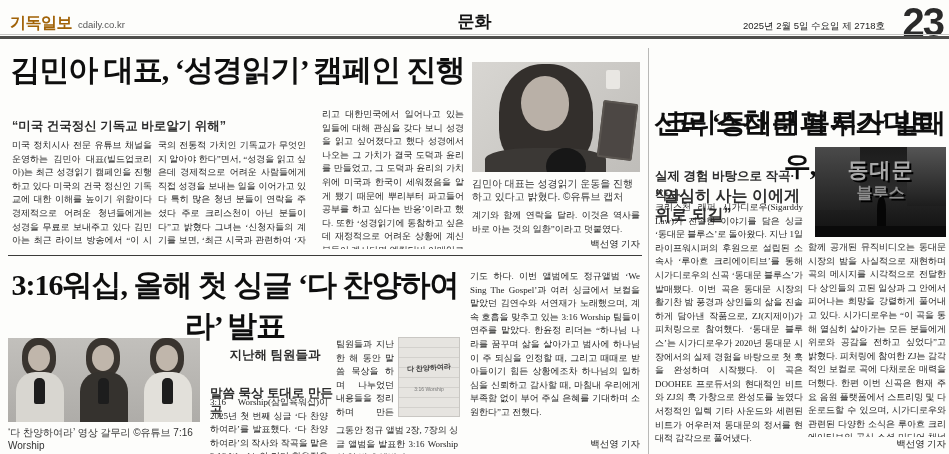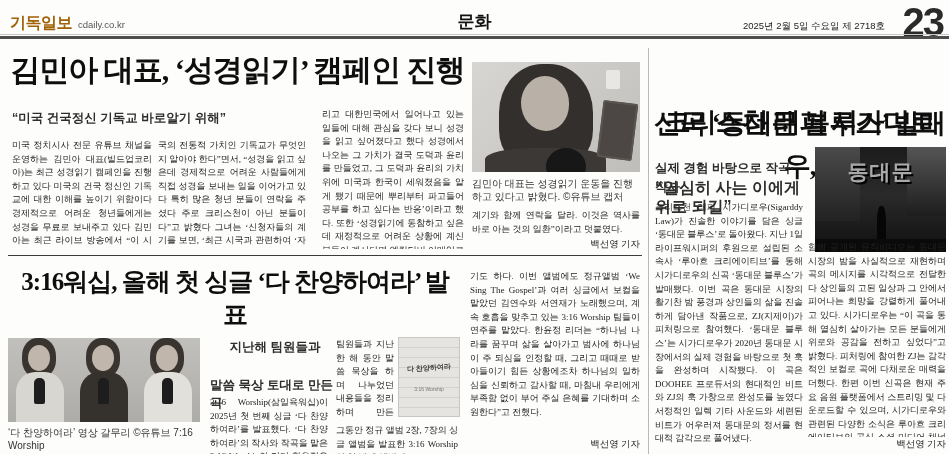--- a/index.html
+++ b/index.html
@@ -15,38 +15,38 @@
   .site{left:78px;top:19px;font-family:"Liberation Sans",sans-serif;font-size:9.5px;color:#555;}
   .section{left:0;right:0;top:10px;text-align:center;font-family:"Liberation Sans",sans-serif;
     font-weight:bold;font-size:17px;color:#111;}
   .dateline{right:64px;top:20px;font-family:"Liberation Sans",sans-serif;font-size:9.5px;color:#222;}
   .pagenum{right:6px;top:0px;font-family:"Liberation Sans",sans-serif;font-weight:bold;
     font-size:40px;letter-spacing:-2px;color:#2a2a2a;}
   .rule-thin{left:0;right:0;top:34px;height:1px;background:#c6c6c4;}
   .rule-thick{left:0;right:0;top:36px;height:3px;background:#4e4e4c;}
   
   .headline{font-weight:900;color:#0e0e0e;text-align:center;letter-spacing:-1px;}
-  .subhead{font-family:"Liberation Sans","DejaVu Sans",sans-serif;font-weight:bold;color:#2d2d2d;}
+  .subhead{font-family:"Liberation Sans","DejaVu Sans",sans-serif;font-weight:bold;color:#2d2d2d;margin-top:8px;}
   .bodycol{font-size:9px;line-height:13.6px;text-align:justify;color:#222;overflow:hidden;}
   .caption{font-family:"Liberation Sans",sans-serif;font-size:10px;line-height:13px;color:#333;}
   .byline{font-size:9.5px;text-align:right;color:#222;}
   
   .vrule{left:648px;top:48px;height:406px;width:1px;background:#b9b9b7;}
   .hrule-left{left:8px;top:255px;width:634px;height:1px;background:#3c3c3a;}
   
   .a1-photo{left:472px;top:62px;width:168px;height:110px;overflow:hidden;
     background:linear-gradient(135deg,#d8d6d2 0%,#cbc9c5 55%,#bfbdb9 100%);}
   .a1-photo .switch{position:absolute;right:12%;top:7%;width:8%;height:18%;background:#e9e7e3;border-radius:2px;}
   .a1-photo .hair{position:absolute;left:16%;top:2%;width:56%;height:96%;background:#332f2c;border-radius:46% 46% 38% 38%;}
   .a1-photo .face{position:absolute;left:29%;top:13%;width:29%;height:50%;background:#b9b0a7;border-radius:50% 50% 48% 52%;}
   .a1-photo .shirt{position:absolute;left:8%;bottom:-4%;width:72%;height:26%;background:#3b3835;border-radius:40% 40% 0 0;}
   .a1-photo .book{position:absolute;right:3%;top:36%;width:21%;height:52%;background:#4c4744;transform:rotate(7deg);border-radius:2px;box-shadow:inset 0 0 0 2px #5a5550;}
   .a1-photo .mic{position:absolute;left:44%;bottom:-12%;width:24%;height:34%;background:#171717;border-radius:50%;}
   
-  .a2-photo{left:815px;top:147px;width:131px;height:105px;overflow:hidden;
+  .a2-photo{left:815px;top:147px;width:131px;height:90px;overflow:hidden;
     background:linear-gradient(180deg,#1c1c1c 0%,#2a2a2a 45%,#101010 100%);}
   .a2-photo .bldg1{position:absolute;left:0;top:0;width:34%;height:70%;background:linear-gradient(180deg,#4a4a4a,#222);}
   .a2-photo .bldg2{position:absolute;right:0;top:0;width:30%;height:66%;background:linear-gradient(180deg,#555,#1d1d1d);}
   .a2-photo .ovl{position:absolute;left:0;right:0;top:12%;text-align:center;
     font-family:"Liberation Sans",sans-serif;font-weight:bold;color:#a9a9a9;
     font-size:21px;line-height:24px;letter-spacing:1px;text-shadow:2px 2px 0 #000;}
   .a2-photo .ovl2{position:absolute;left:0;right:0;top:40%;text-align:center;
     font-family:"Liberation Sans",sans-serif;font-weight:bold;color:#8e8e8e;
     font-size:16px;text-shadow:2px 2px 0 #000;}
   .a2-photo .person{position:absolute;left:47%;bottom:8%;width:7%;height:36%;background:#060606;border-radius:40% 40% 10% 10%;}
@@ -106,29 +106,30 @@
 
 <div class="abs headline" style="left:652px;top:57px;width:295px;font-size:27px;line-height:44px;margin-top:43px;">크리스천 래퍼 시가디로우,</div>
 <div class="abs headline" style="left:652px;top:101px;width:295px;font-size:27px;line-height:44px;">신곡 ‘동대문 블루스’ 발매</div>
 <div class="abs subhead" style="left:655px;top:159px;width:150px;font-size:12.5px;line-height:19px;">실제 경험 바탕으로 작곡·작사</div>
 <div class="abs subhead" style="left:655px;top:178px;width:150px;font-size:16px;line-height:19px;">“열심히 사는 이에게 위로 되길”</div>
 
 <div class="abs a2-photo">
   <div class="bldg1"></div>
   <div class="bldg2"></div>
   <div class="ovl">동대문</div>
+  <div class="ovl2">블루스</div>
   <div class="person"></div>
   <div class="crowd"></div>
 </div>
 
 <div class="abs bodycol" style="left:655px;top:201px;width:148px;height:250px;">크리스천 래퍼 시가디로우(Sigarddy Law)가 진솔한 이야기를 담은 싱글 ‘동대문 블루스’로 돌아왔다. 지난 1일 라이프워시퍼의 후원으로 설립된 소속사 ‘루아흐 크리에이티브’를 통해 시가디로우의 신곡 ‘동대문 블루스’가 발매됐다. 이번 곡은 동대문 시장의 활기찬 밤 풍경과 상인들의 삶을 진솔하게 담아낸 작품으로, ZJ(지제이)가 피처링으로 참여했다. ‘동대문 블루스’는 시가디로우가 2020년 동대문 시장에서의 실제 경험을 바탕으로 첫 훅을 완성하며 시작됐다. 이 곡은 DOOHEE 프로듀서의 현대적인 비트와 ZJ의 훅 가창으로 완성도를 높였다 서정적인 일렉 기타 사운드와 세련된 비트가 어우러져 동대문의 정서를 현대적 감각으로 풀어냈다.</div>
 <div class="abs bodycol" style="left:808px;top:241px;width:138px;height:196px;">함께 공개된 뮤직비디오는 동대문 시장의 밤을 사실적으로 재현하며 곡의 메시지를 시각적으로 전달한다 상인들의 고된 일상과 그 안에서 피어나는 희망을 강렬하게 풀어내고 있다. 시가디로우는 “이 곡을 통해 열심히 살아가는 모든 분들에게 위로와 공감을 전하고 싶었다”고 밝혔다. 피처링에 참여한 ZJ는 감각적인 보컬로 곡에 다채로운 매력을 더했다. 한편 이번 신곡은 현재 주요 음원 플랫폼에서 스트리밍 및 다운로드할 수 있으며, 시가디로우와 관련된 다양한 소식은 루아흐 크리에이티브의 공식 소셜 미디어 채널을 통해 확인할 수 있다.</div>
 <div class="abs byline" style="left:808px;top:438px;width:138px;">백선영 기자</div>
 
-<div class="abs headline" style="left:10px;top:265px;width:450px;font-size:25px;">3:16워십, 올해 첫 싱글 ‘다 찬양하여라’ 발표</div>
+<div class="abs headline" style="left:10px;top:265px;width:450px;font-size:30px;">3:16워십, 올해 첫 싱글 ‘다 찬양하여라’ 발표</div>
 
 <div class="abs a3-photo">
   <div class="singer s1">
     <div class="hair"></div>
     <div class="face"></div>
     <div class="torso"></div>
     <div class="mic"></div>
   </div>
   <div class="singer s2">
     <div class="hair"></div>

